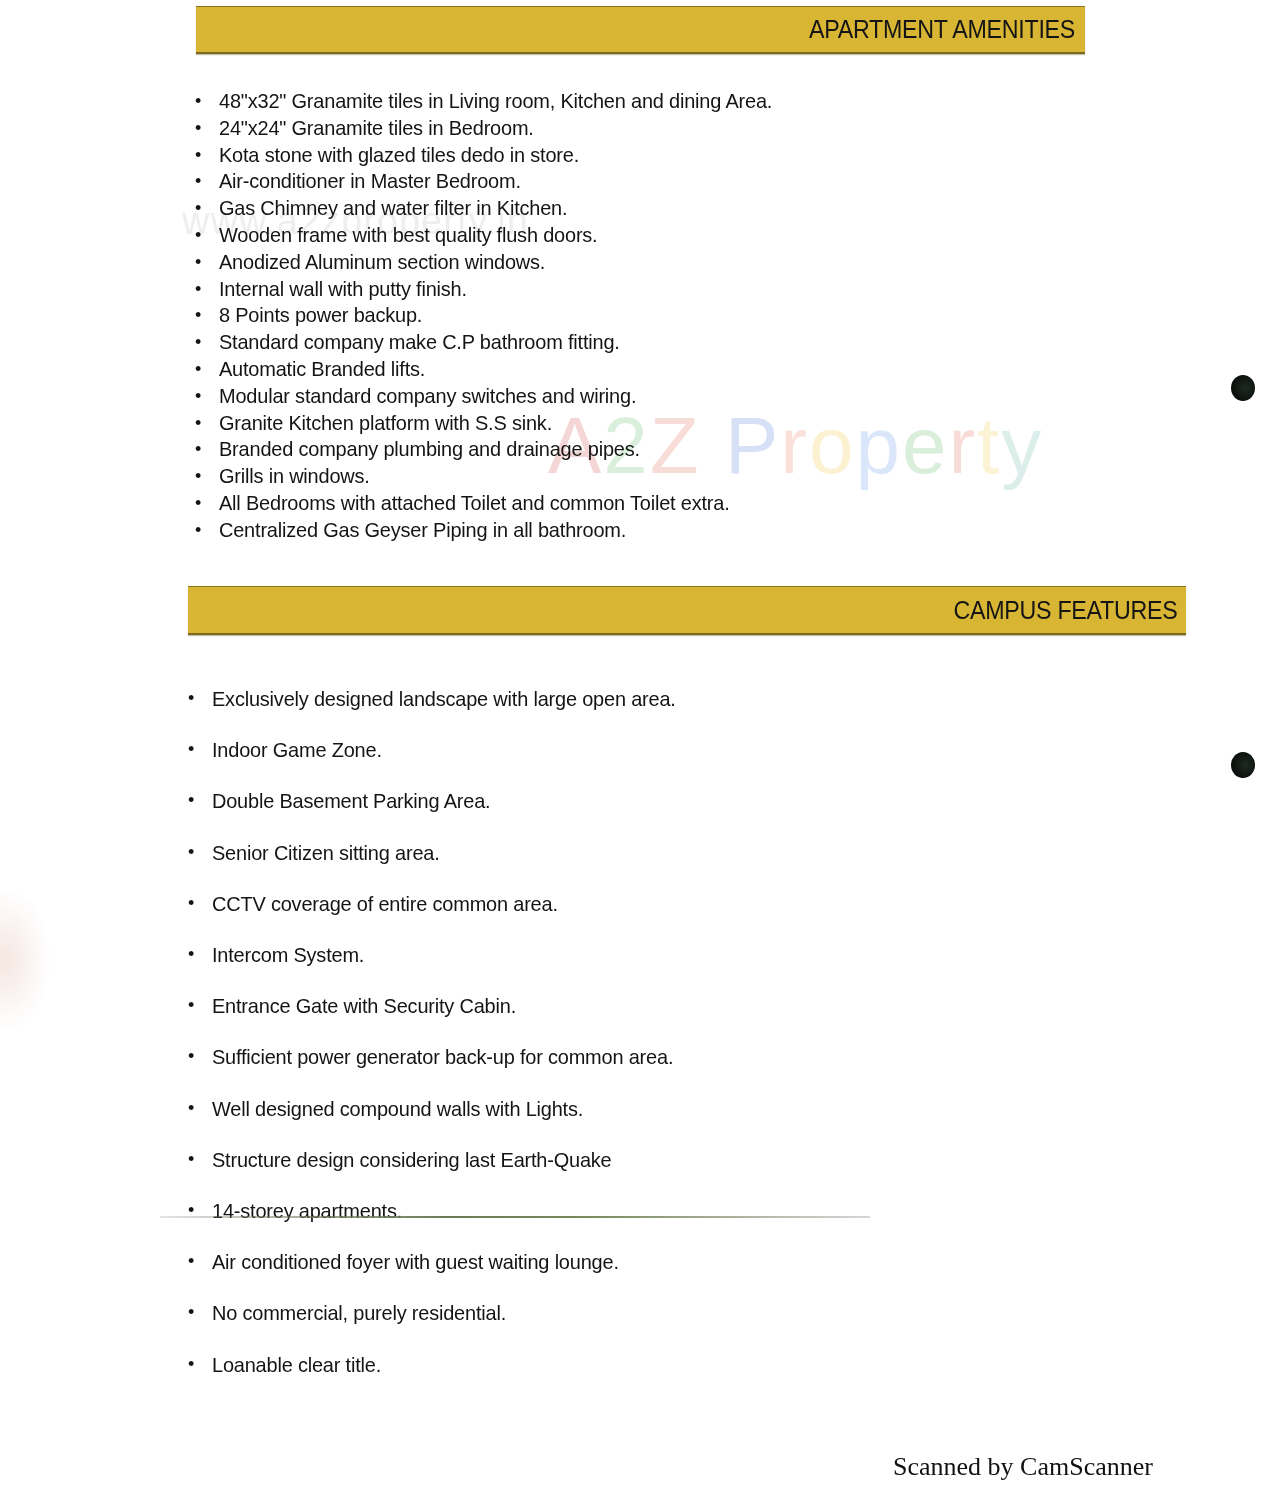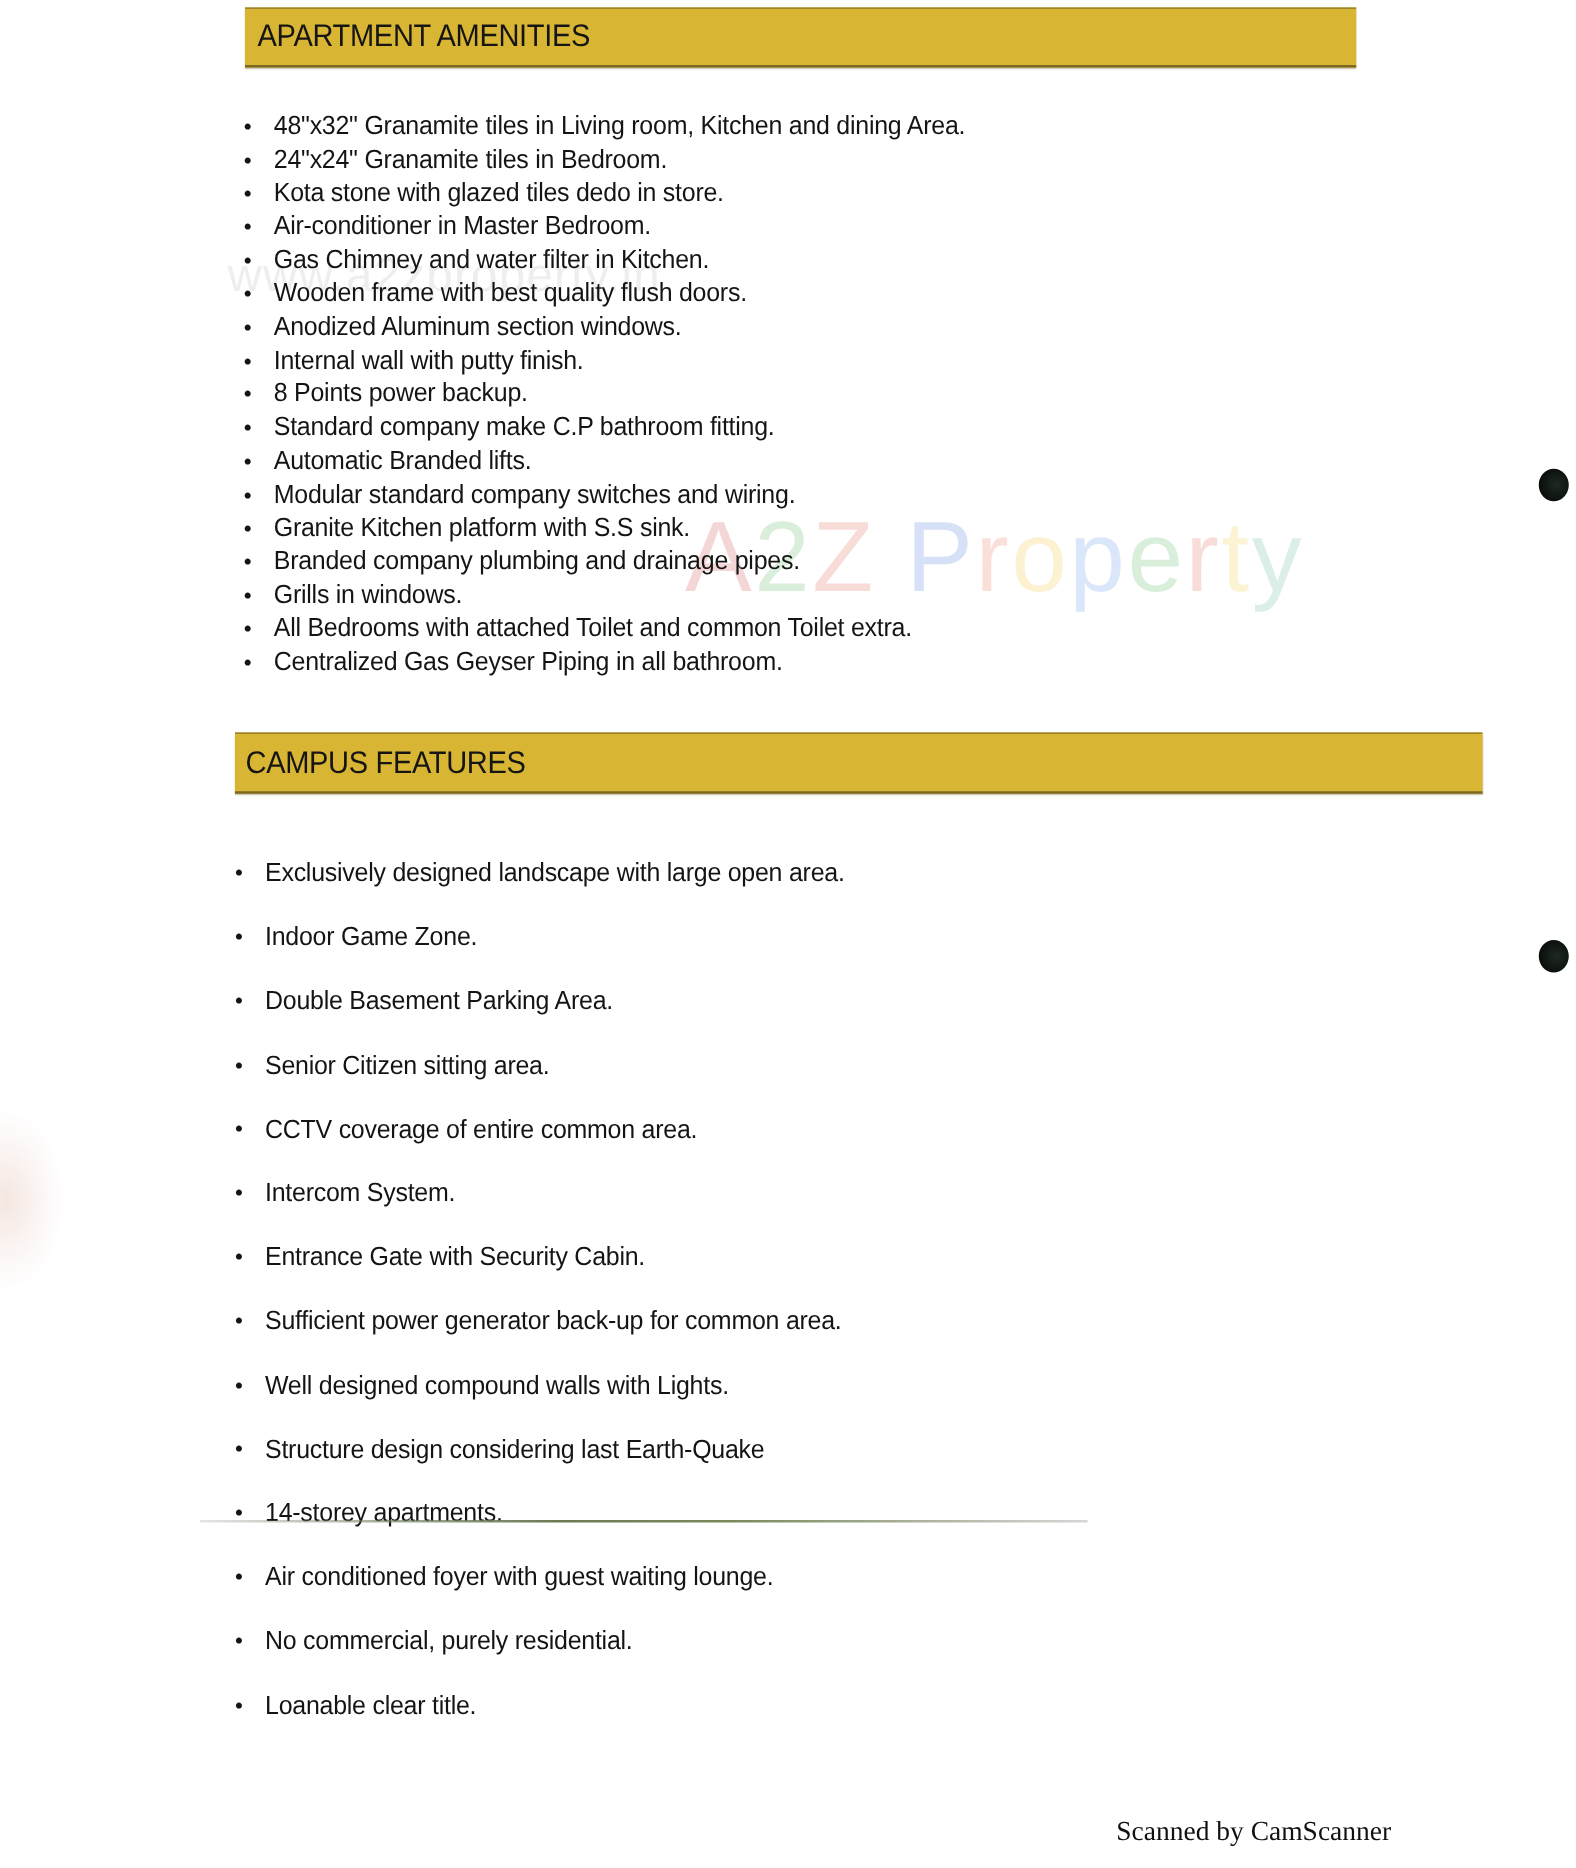--- a/index.html
+++ b/index.html
@@ -16,21 +16,21 @@
       color: #141414;
     }
     .section-header {
       position: absolute;
       background: #D9B534;
       border-top: 1px solid #8a7420;
       border-bottom: 2px solid #7c6a22;
       box-shadow: 0 1px 1px rgba(90,70,10,0.35);
       display: flex;
       align-items: center;
-      justify-content: flex-start;
+      justify-content: flex-end;
     }
     .section-header span {
       font-size: 25px;
       letter-spacing: -0.3px;
       color: #151515;
       transform: scaleX(0.93);
       display: inline-block;
     }
     #hdr-amenities { left: 196px; top: 6px; width: 889px; height: 45px; }
     #hdr-campus    { left: 188px; top: 586px; width: 998px; height: 46px; }
@@ -123,21 +123,21 @@
       width: 710px;
       height: 2px;
       background: linear-gradient(to right, rgba(120,120,120,0.2), #6b7a55 40%, #7a8a5c 60%, rgba(120,120,120,0.3));
     }
 
     .footer-credit {
       position: absolute;
       left: 893px;
       top: 1452px;
       font-family: "Liberation Serif", "DejaVu Serif", serif;
-      font-size: 22px;
+      font-size: 26px;
       color: #111;
       white-space: nowrap;
     }
   </style>
 </head>
 <body>
 
 <div class="watermark-url">www.a2zproperty.in</div>
 <div class="watermark-brand"><span class="c1">A</span><span class="c2">2</span><span class="c8">Z</span><span> </span><span class="c3">P</span><span class="c4">r</span><span class="c5">o</span><span class="c6">p</span><span class="c7">e</span><span class="c8">r</span><span class="c9">t</span><span class="c10">y</span></div>
 

